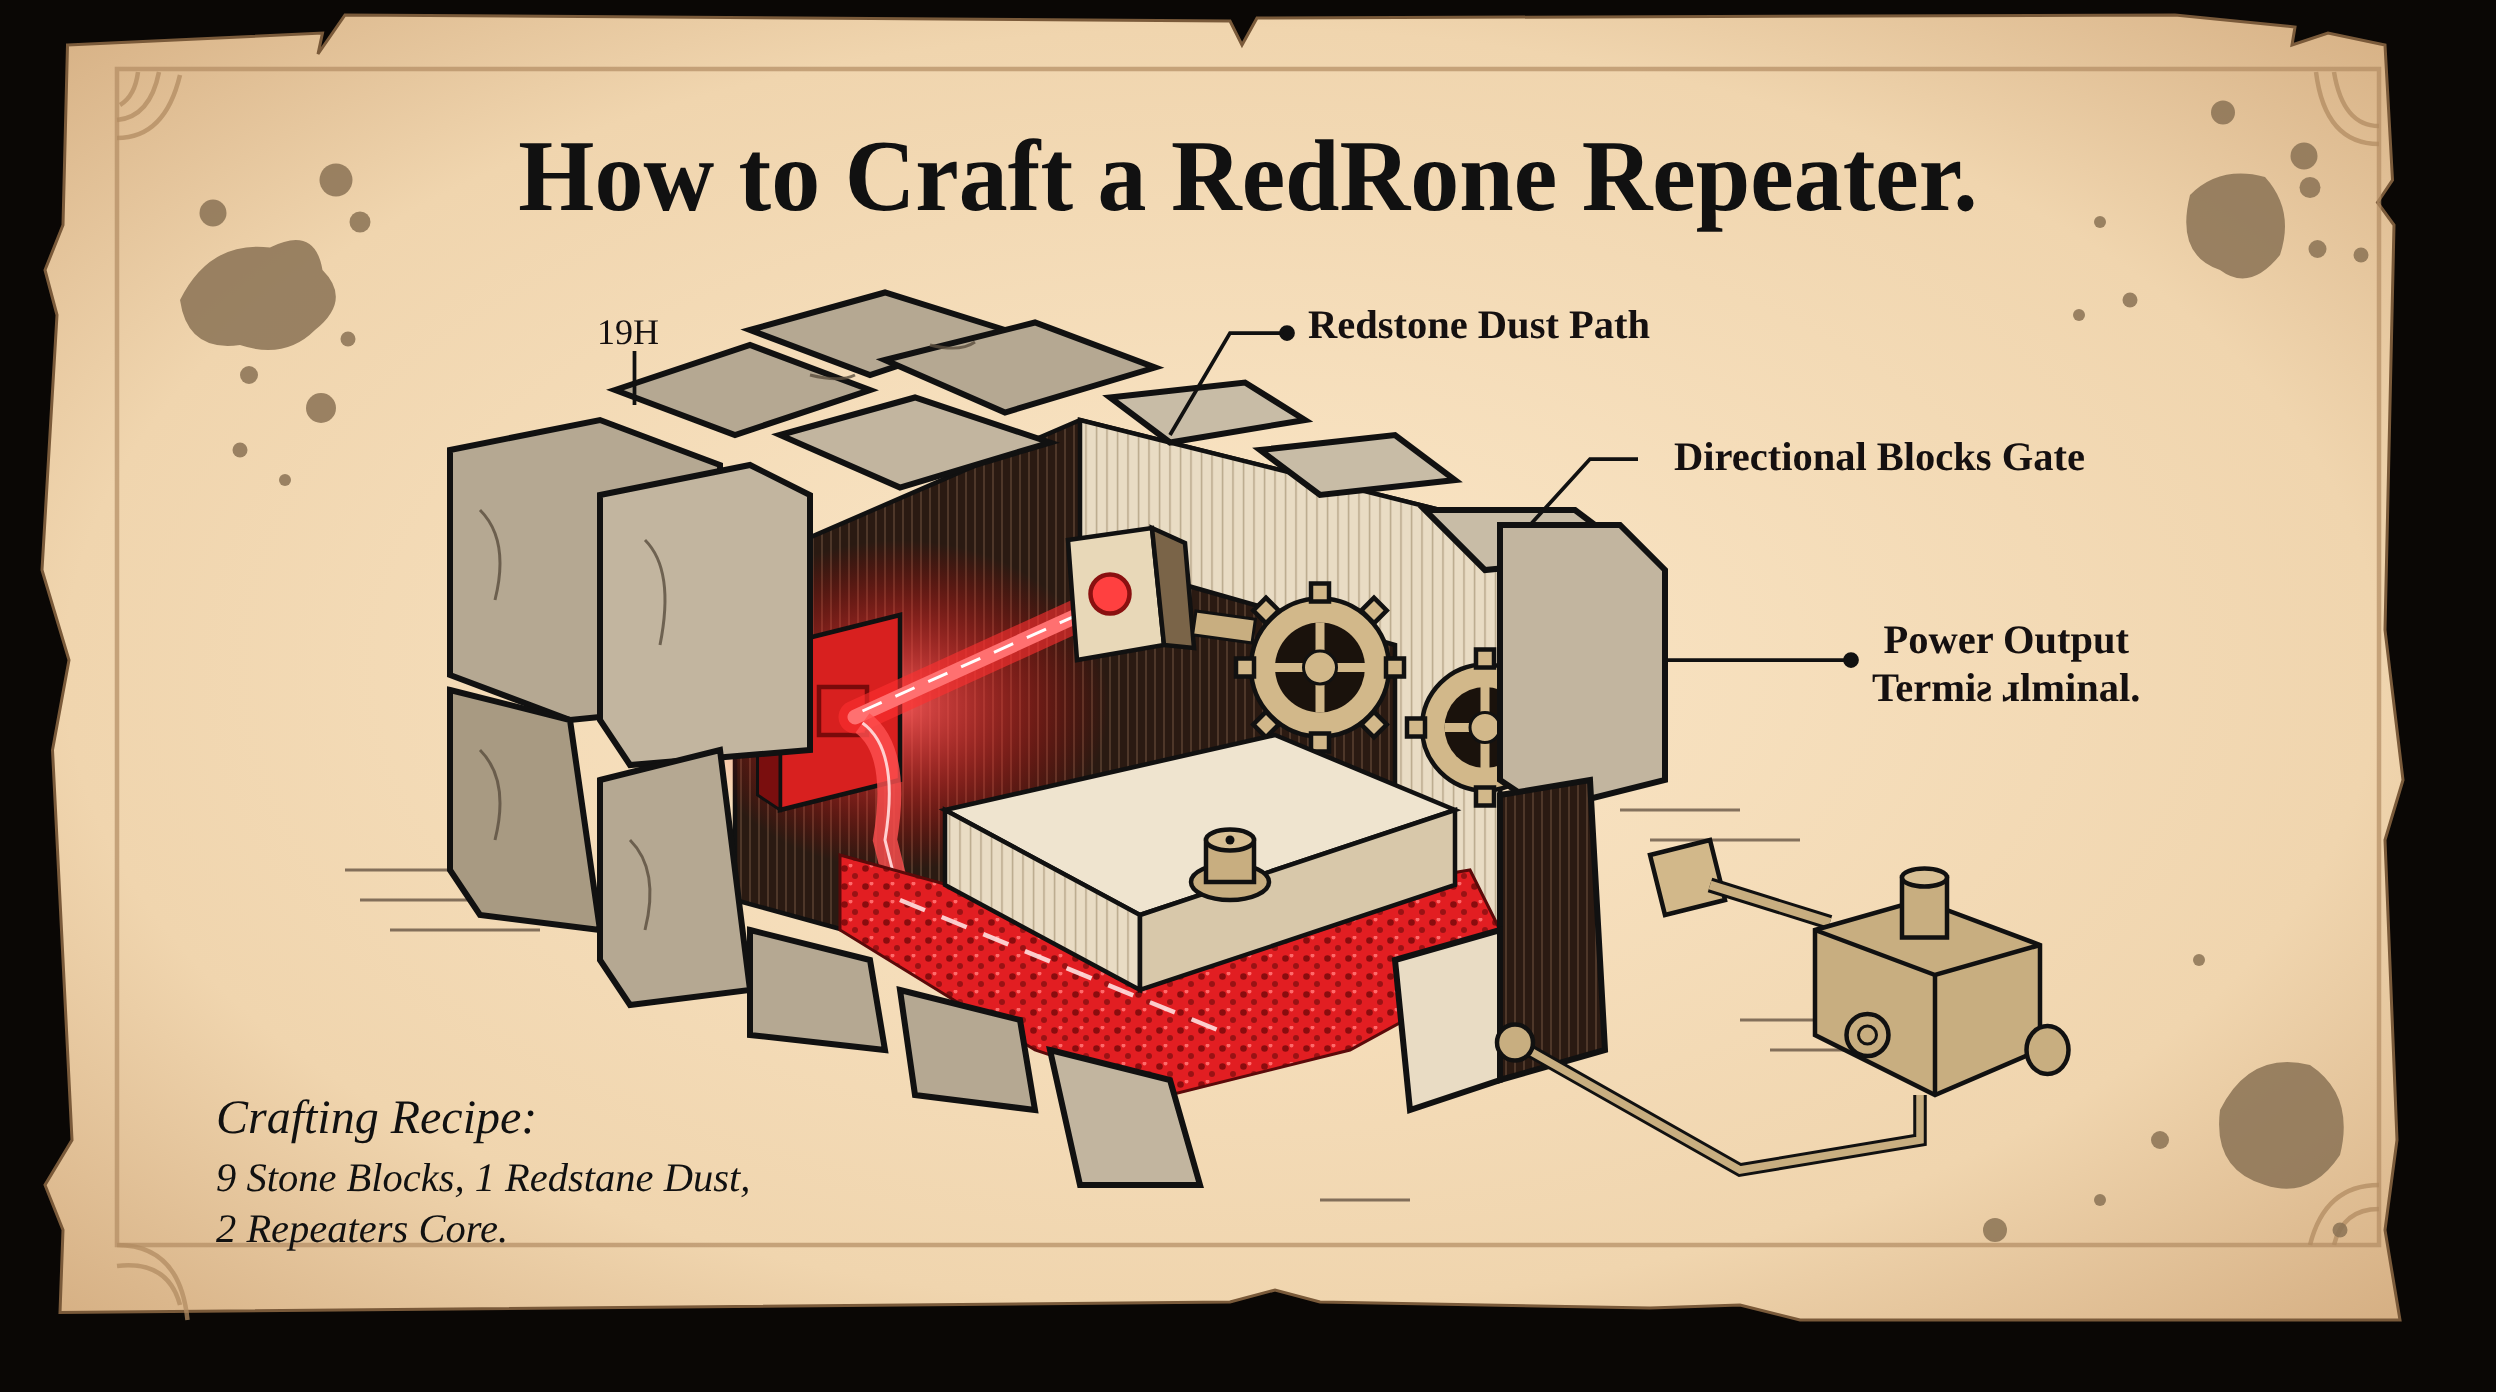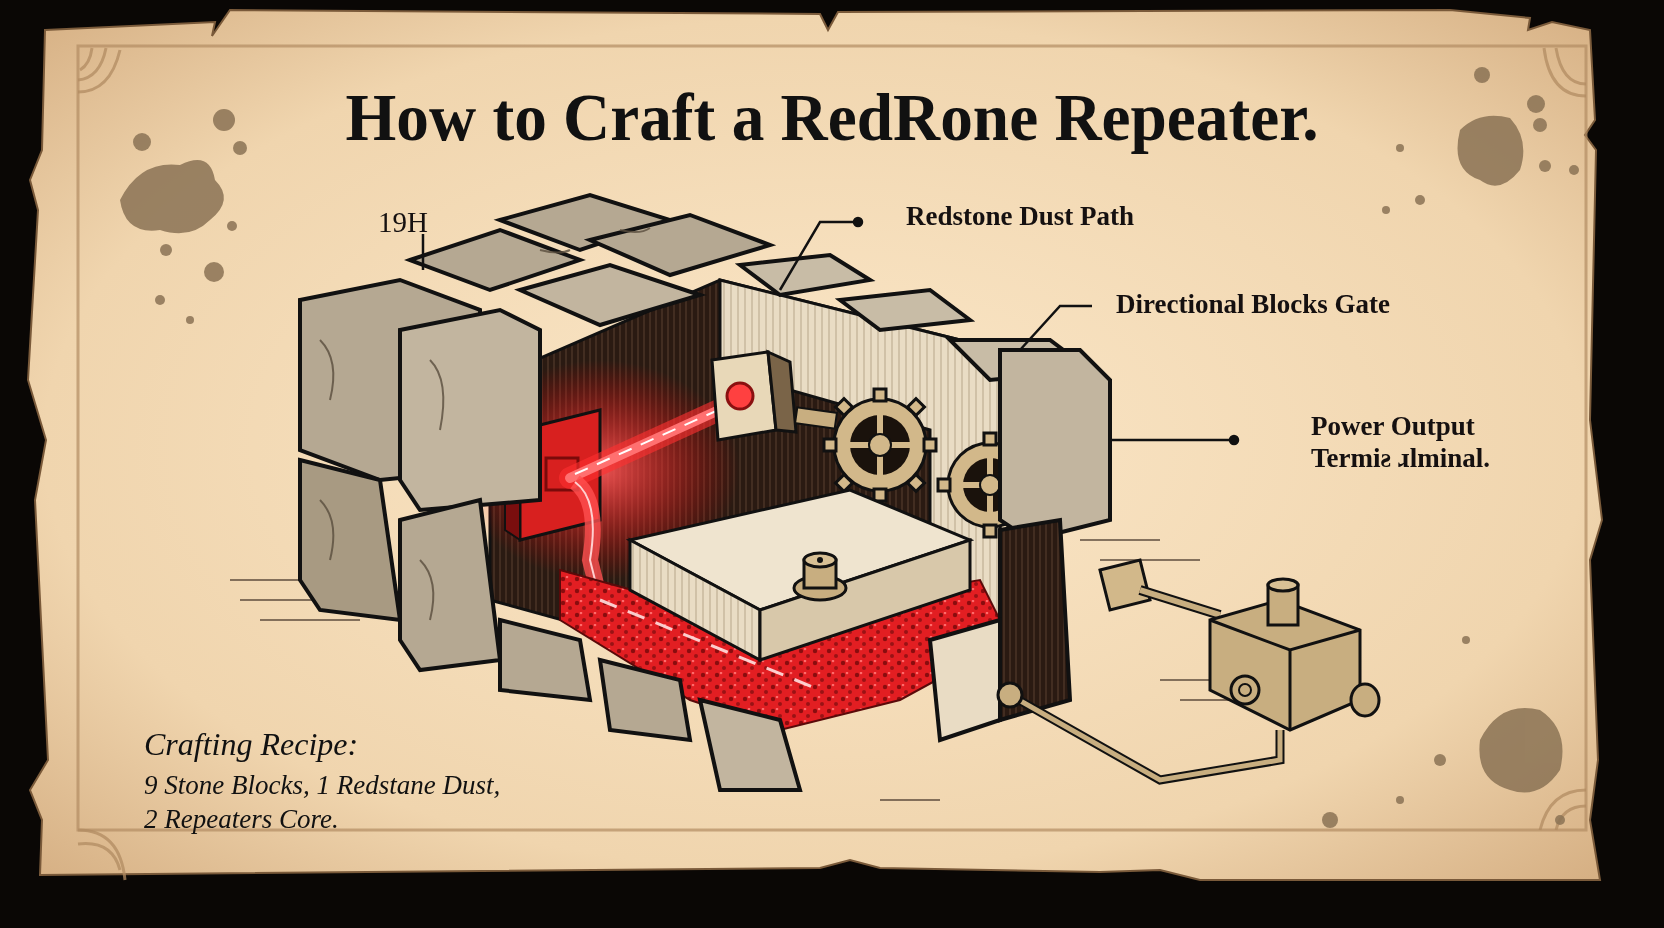--- a/index.html
+++ b/index.html
@@ -38,21 +38,21 @@
     .label {
       position: absolute;
       font-family: "Liberation Serif", "DejaVu Serif", serif;
       font-weight: bold;
       color: #151010;
       font-size: 27px;
       line-height: 32px;
       white-space: nowrap;
     }
     .label.center { text-align: center; }
-    .label.small { font-size: 29px; font-weight: normal; }
+    .label.small { font-size: 24px; font-weight: normal; margin-left: 20px; }
     .recipe {
       position: absolute;
       left: 144px;
       top: 712px;
       font-family: "Liberation Serif", "DejaVu Serif", serif;
       font-style: italic;
       color: #111;
       margin-top: 12px;
     }
     .recipe .head {
@@ -289,27 +289,27 @@
       <polyline points="1020,350 1060,306 1092,306" fill="none"></polyline>
       <line x1="1110" y1="440" x2="1234" y2="440"></line>
         <circle cx="1234" cy="440" r="4"></circle>
     </g>
   </svg>
 
   <div class="title">How to Craft a RedRone Repeater.</div>
 
   <div class="label small" style="left:378px; top:206px;">19H</div>
 
-  <div class="label center" style="left:906px; top:200px;">
+  <div class="label center" style="left:872px; top:200px;">
     <div>Redstone Dust Path</div>
   </div>
 
   <div class="label" style="left:1116px; top:288px;">Directional Blocks Gate</div>
 
-  <div class="label" style="left:1311px; top:410px;">
+  <div class="label" style="left:1248px; top:410px;text-align:center;">
     <div>Power Output</div>
     <div>Termiƨ ɹlminal.</div>
   </div>
 
   <div class="recipe">
     <div class="head">Crafting Recipe:</div>
     <div class="line">9 Stone Blocks, 1 Redstane Dust,</div>
     <div class="line">2 Repeaters Core.</div>
   </div>
 </div>

